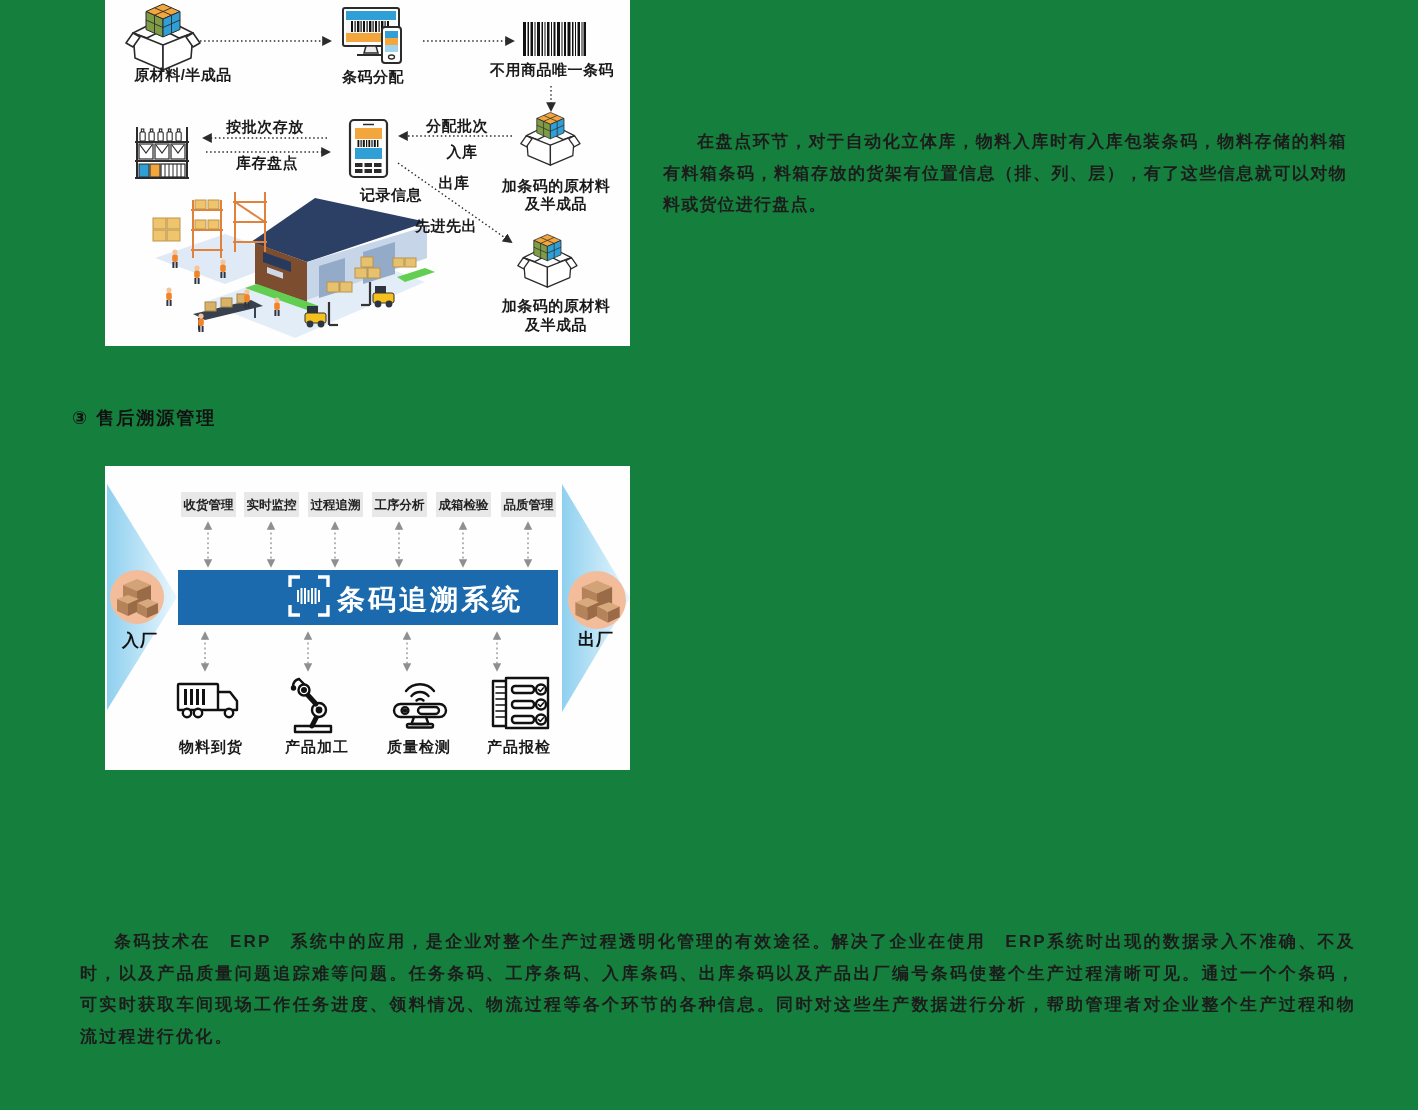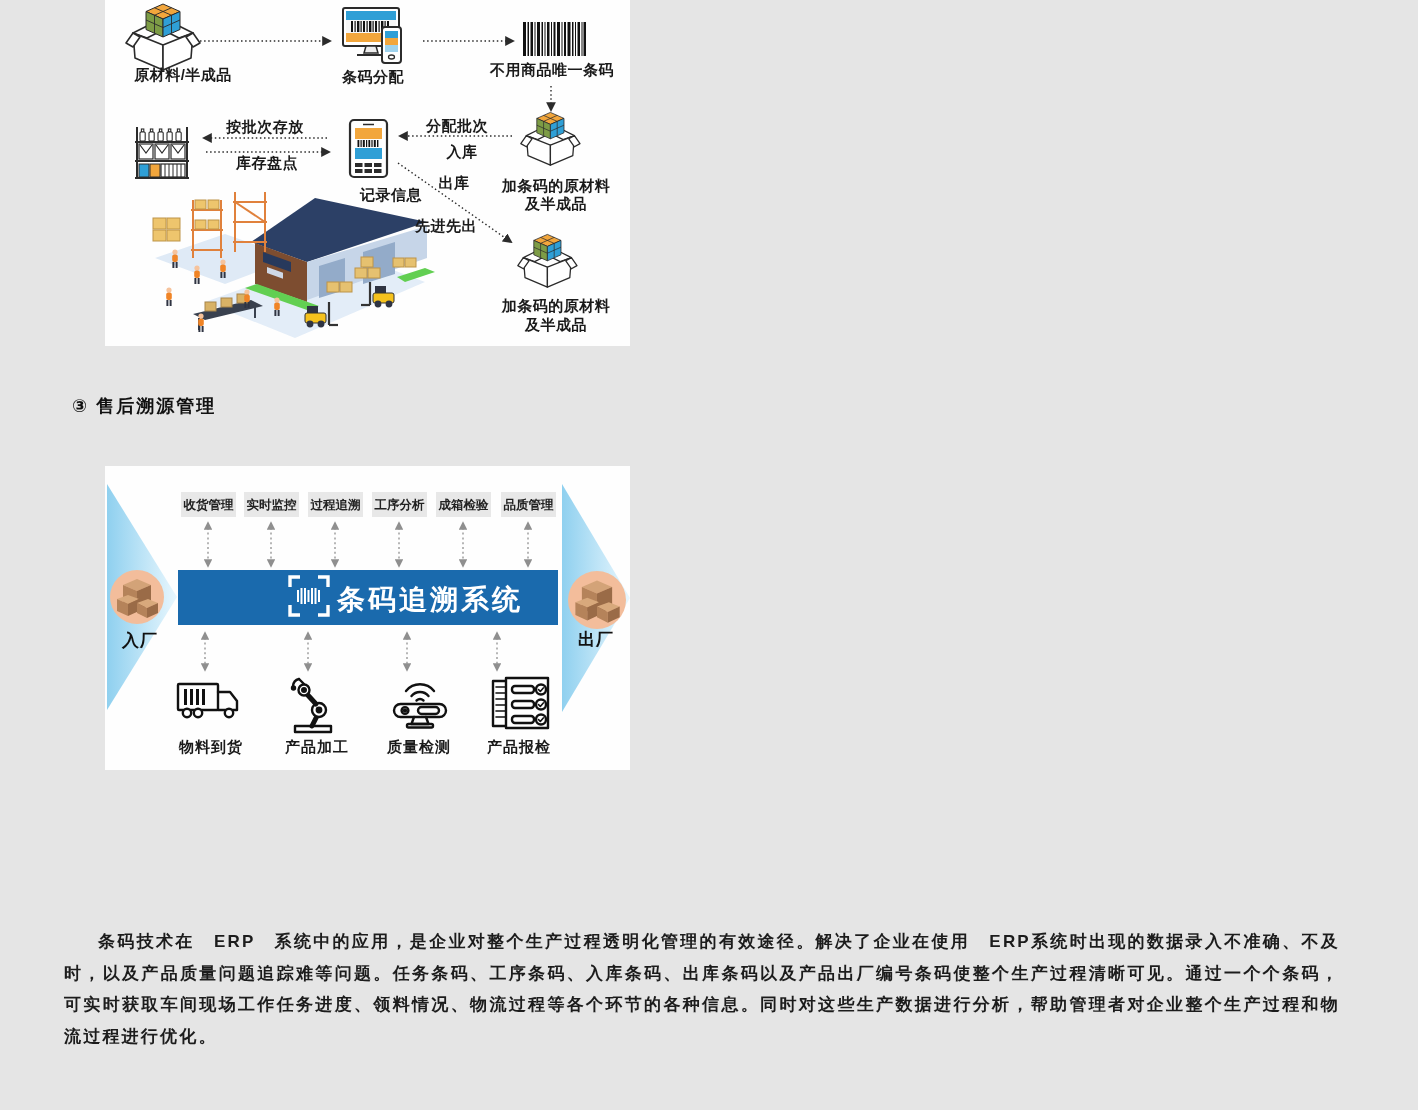--- a/index.html
+++ b/index.html
@@ -1,26 +1,26 @@
 <!DOCTYPE html>
 <html><head>
 <meta charset="utf-8">
 <style>
   html,body{margin:0;padding:0;}
   body{width:1418px;height:1110px;background:#f0f7fb;font-family:"Liberation Sans","DejaVu Sans",sans-serif;}
-  .page{position:relative;width:1418px;height:1110px;background:#e5e5e5;overflow:hidden;}
+  .page{position:relative;width:1418px;height:1110px;background:#15803d;overflow:hidden;}
   .panel{position:absolute;background:#fefefe;}
   .panel1{left:105px;top:0;width:525px;height:346px;}
   .panel2{left:105px;top:466px;width:525px;height:304px;}
   .para{position:absolute;margin:0;font-size:17px;line-height:31.5px;color:#1c1c1c;font-weight:600;
         text-align:justify;text-justify:inter-character;letter-spacing:1.2px;text-indent:2em;}
   .p1{left:663px;top:126px;width:684px;}
   .p2{left:663px;top:554px;width:684px;}
-  .p3{left:64px;top:926px;width:1276px;letter-spacing:2.2px;}
-  .heading{position:absolute;left:72px;top:394px;margin:0;font-size:18px;font-weight:700;color:#111;letter-spacing:2px;}
+  .p3{left:80px;top:926px;width:1276px;letter-spacing:2.2px;}
+  .heading{position:absolute;left:72px;top:406px;margin:0;font-size:18px;font-weight:700;color:#111;letter-spacing:2px;}
   svg text{font-family:"Liberation Sans","DejaVu Sans",sans-serif;}
   .dlabel{font-weight:700;font-size:15px;fill:#1a1a1a;text-anchor:middle;letter-spacing:0.5px;}
   .chiptext{font-weight:700;font-size:12.5px;fill:#222;text-anchor:middle;}
   .bartext{font-weight:700;font-size:28px;fill:#ffffff;letter-spacing:3px;}
   .gatelabel{font-weight:700;font-size:17px;fill:#111;text-anchor:middle;letter-spacing:1px;}
   .p2label{font-weight:700;font-size:15px;fill:#1a1a1a;text-anchor:middle;letter-spacing:1px;}
   .dot{stroke:#2b2b2b;stroke-width:1.4;stroke-dasharray:1.5 2.6;fill:none;}
   .darr{stroke:#909090;stroke-width:1.3;stroke-dasharray:2 2.8;fill:none;}
   .ln{fill:none;stroke:#111;stroke-width:2.4;stroke-linecap:round;stroke-linejoin:round;}
   .bx{fill:#fff;stroke:#2b2b2b;stroke-width:1.6;stroke-linejoin:round;}
@@ -331,20 +331,21 @@
       <text class="dlabel" x="162" y="168">库存盘点</text>
       <text class="dlabel" x="352" y="131">分配批次</text>
       <text class="dlabel" x="357" y="157">入库</text>
       <text class="dlabel" x="349" y="188">出库</text>
       <text class="dlabel" x="341" y="231">先进先出</text>
       <text class="dlabel" x="451" y="311">加条码的原材料</text>
       <text class="dlabel" x="451" y="330">及半成品</text>
     </svg>
   </div>
 
+  <p class="para p1">在盘点环节，对于自动化立体库，物料入库时有入库包装条码，物料存储的料箱有料箱条码，料箱存放的货架有位置信息（排、列、层），有了这些信息就可以对物料或货位进行盘点。</p>
 
   <h3 class="heading">③ 售后溯源管理</h3>
 
   <div class="panel panel2">
     <svg width="525" height="304" viewBox="0 0 525 304">
       <defs>
         <marker id="ah2" viewBox="0 0 10 10" refX="8" refY="5" markerWidth="6.5" markerHeight="6.5" orient="auto-start-reverse">
           <path d="M0 0 L10 5 L0 10 Z" fill="#8f8f8f"></path>
         </marker>
         <linearGradient id="tg" x1="0" y1="0" x2="1" y2="0">

